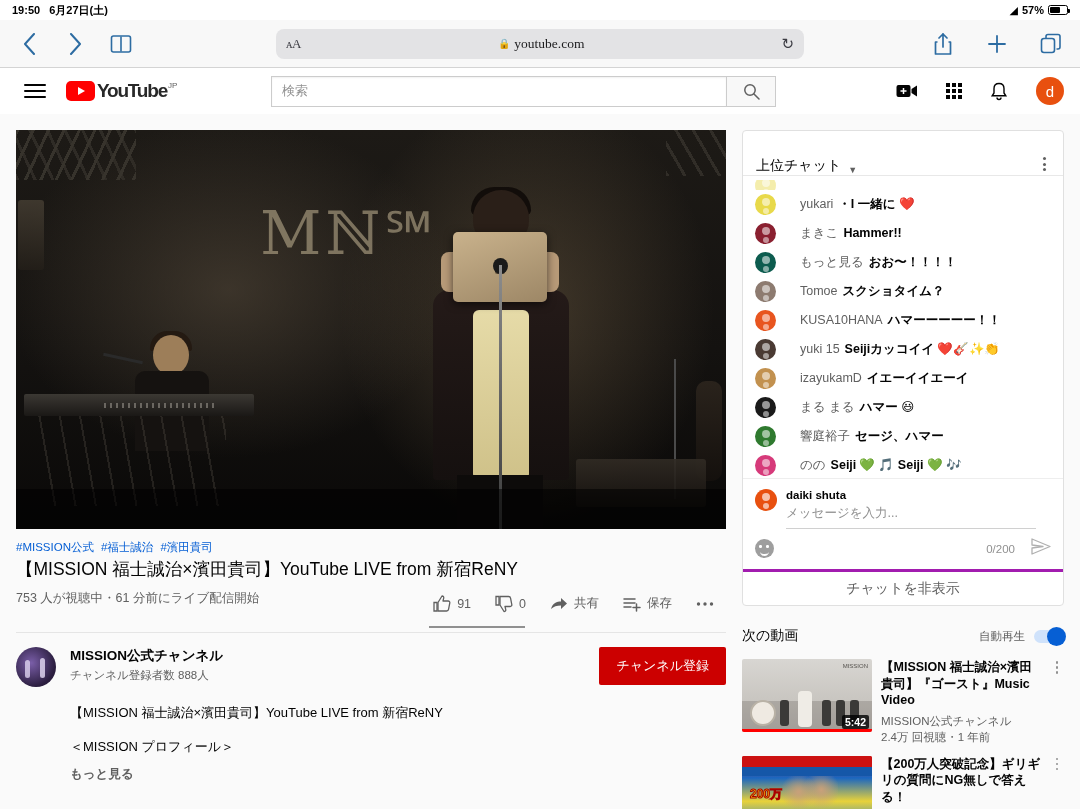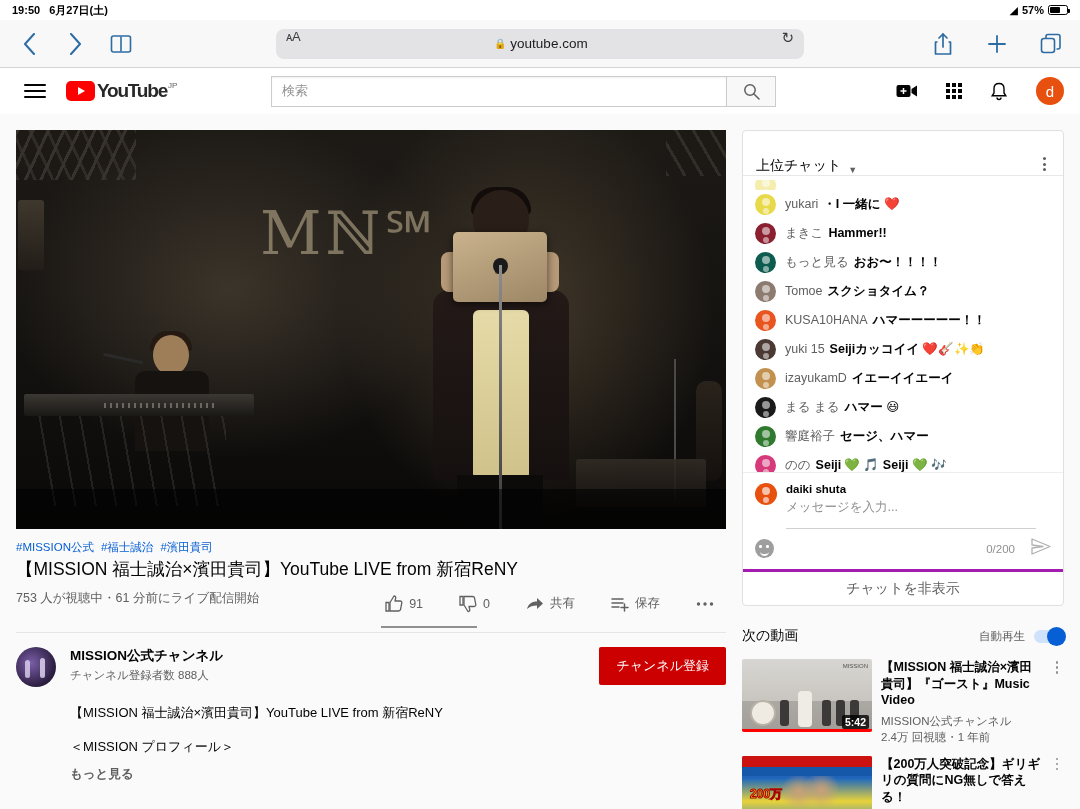--- a/index.html
+++ b/index.html
@@ -42,22 +42,22 @@
     padding: 0 16px;
     position: relative;
   }
   .nav-icons { display: flex; align-items: center; gap: 20px; color: #2d6ca2; }
   .nav-ic { width: 26px; height: 26px; display: flex; align-items: center; justify-content: center; cursor: pointer; }
   .nav-ic svg { display: block; }
 
   .url-bar {
     position: absolute; left: 276px; width: 528px; height: 30px;
     background: #e3e3e5; border-radius: 8px;
-    display: flex; padding: 0 10px;
-    font-size: 13.5px; color: #1c1c1e;
+    display: flex; align-items: center; padding: 0 10px;
+    font-size: 13.5px; color: #1c1c1e; font-family: Liberation Serif, serif;
   }
   .url-aa { font-size: 13px; color: #3c3c43; letter-spacing: -0.5px; }
   .url-center { flex: 1; display: flex; align-items: center; justify-content: center; gap: 4px; }
   .lock { font-size: 10px; }
   .url-reload { font-size: 15px; color: #3c3c43; }
 
   .right-icons { margin-left: auto; display: flex; align-items: center; gap: 28px; color: #2d6ca2; }
 
   
   .yt-head {
@@ -168,21 +168,21 @@
     background: linear-gradient(180deg,#2a231c,#14100d); border-radius: 10px; }
   .mic-stand2 { position: absolute; right: 50px; bottom: 30px; width: 2px; height: 140px; background:#4a4a4a; }
   .stage-floor { position: absolute; left: 0; right: 0; bottom: 0; height: 40px; background: rgba(0,0,0,.55); }
 
   
   .hashtags { margin-top: 11px; font-size: 11.5px; color: #065fd4; display: flex; gap: 7px; }
   .hashtags span { cursor: pointer; }
   .video-title { margin-top: 3px; font-size: 17.5px; color: #030303; line-height: 1.3; }
   .meta-row { margin-top: 9px; display: flex; align-items: flex-start; }
   .view-line { font-size: 12.5px; color: #606060; }
-  .actions { margin-left: auto; display: flex; align-items: center; gap: 12px; position: relative; }
+  .actions { margin-left: auto; display: flex; align-items: center; gap: 0; position: relative; }
   .act {
     display: flex; align-items: center; gap: 6px; padding: 0 12px;
     font-size: 12.5px; color: #606060; cursor: pointer; height: 28px;
   }
   .act svg { flex: none; }
   .ratio-bar {
     position: absolute; left: 8px; top: 36px; width: 96px; height: 2px; background: #e5e5e5;
   }
   .ratio-bar i { display: block; height: 2px; width: 100%; background: #909090; }
 
@@ -216,39 +216,39 @@
   .chat-head {
     height: 45px; display: flex; align-items: flex-end; padding: 0 13px;
     border-bottom: 1px solid #e8e8e8; flex: none;
   }
   .chat-head-title { font-size: 14px; color: #030303; }
   .caret { margin-left: 7px; font-size: 9px; color: #606060; }
   .kebab { margin-left: auto; color: #606060; display: flex; flex-direction: column; gap: 2.5px; cursor: pointer; padding: 4px; }
   .kebab i { width: 3px; height: 3px; background: #606060; border-radius: 50%; display: block; }
 
   .chat-scroll { flex: 1; overflow: hidden; position: relative; padding: 4px 0 0 0; }
-  .msg { display: flex; align-items: center; padding: 4px 12px; gap: 9px; }
+  .msg { display: flex; align-items: center; padding: 4px 12px; gap: 24px; }
   .msg-av { width: 21px; height: 21px; border-radius: 50%; flex: none; position: relative; overflow: hidden; }
   .msg-av::after {
     content: ""; position: absolute; left: 50%; top: 4px; transform: translateX(-50%);
     width: 8px; height: 8px; border-radius: 50%; background: rgba(255,255,255,.55);
     box-shadow: 0 9px 0 -1px rgba(255,255,255,.5);
   }
   .msg-txt { font-size: 12.5px; line-height: 1.25; color: #030303; }
   .msg-author { color: #606060; font-weight: 500; margin-right: 5px; }
   .msg-body { color: #030303; font-weight: bold; }
   .msg.partial { opacity: .45; height: 10px; overflow: hidden; padding-top: 0; padding-bottom: 0; }
 
   .chat-input-zone { flex: none; border-top: 1px solid #eee; padding: 10px 12px 0 12px; }
   .ci-row { display: flex; align-items: flex-start; gap: 9px; }
   .ci-av { width: 22px; height: 22px; border-radius: 50%; background: #e8500f; flex: none; position: relative; overflow: hidden; }
   .ci-av::after { content:""; position:absolute; left:50%; top:4px; transform:translateX(-50%);
     width:8px; height:8px; border-radius:50%; background:rgba(255,255,255,.65); box-shadow: 0 9px 0 -1px rgba(255,255,255,.6); }
   .ci-name { font-size: 11.5px; font-weight: bold; color: #030303; }
-  .ci-field { margin-top: 4px; font-size: 12.5px; color: #909090; border-bottom: 1px solid #d0d0d0; padding-bottom: 12px; width: 250px; }
+  .ci-field { margin-top: 4px; font-size: 12.5px; color: #909090; border-bottom: 1px solid #d0d0d0; padding-bottom: 6px; width: 250px; }
   .ci-tools { display: flex; align-items: center; padding: 9px 0 10px 0; }
   .emoji-btn { width: 19px; height: 19px; border-radius: 50%; background: #9e9e9e; position: relative; cursor: pointer; }
   .emoji-btn::before { content:""; position:absolute; left:4px; top:6px; width:2.5px; height:2.5px; background:#fff; border-radius:50%; box-shadow: 7px 0 0 #fff; }
   .emoji-btn::after { content:""; position:absolute; left:5px; top:11px; width:9px; height:4px; border-bottom:2px solid #fff; border-radius:0 0 6px 6px; }
   .counter { margin-left: auto; font-size: 11.5px; color: #909090; margin-right: 16px; }
   .send-ic { color: #b0b0b0; cursor: pointer; }
   .chat-foot { border-top: 3px solid #a21caf; height: 36px; display: flex; align-items: center; justify-content: center;
     font-size: 14px; color: #606060; cursor: pointer; }
 
   

